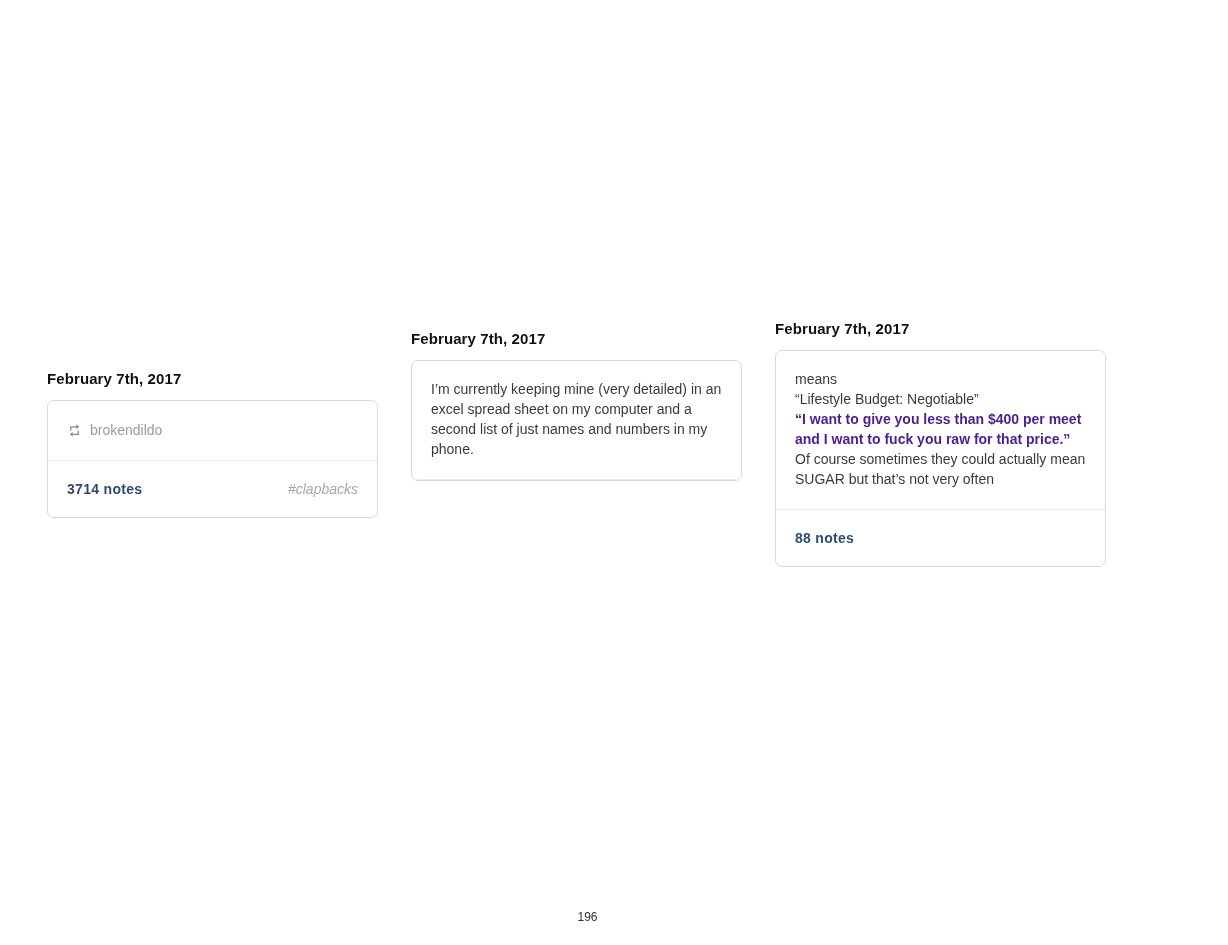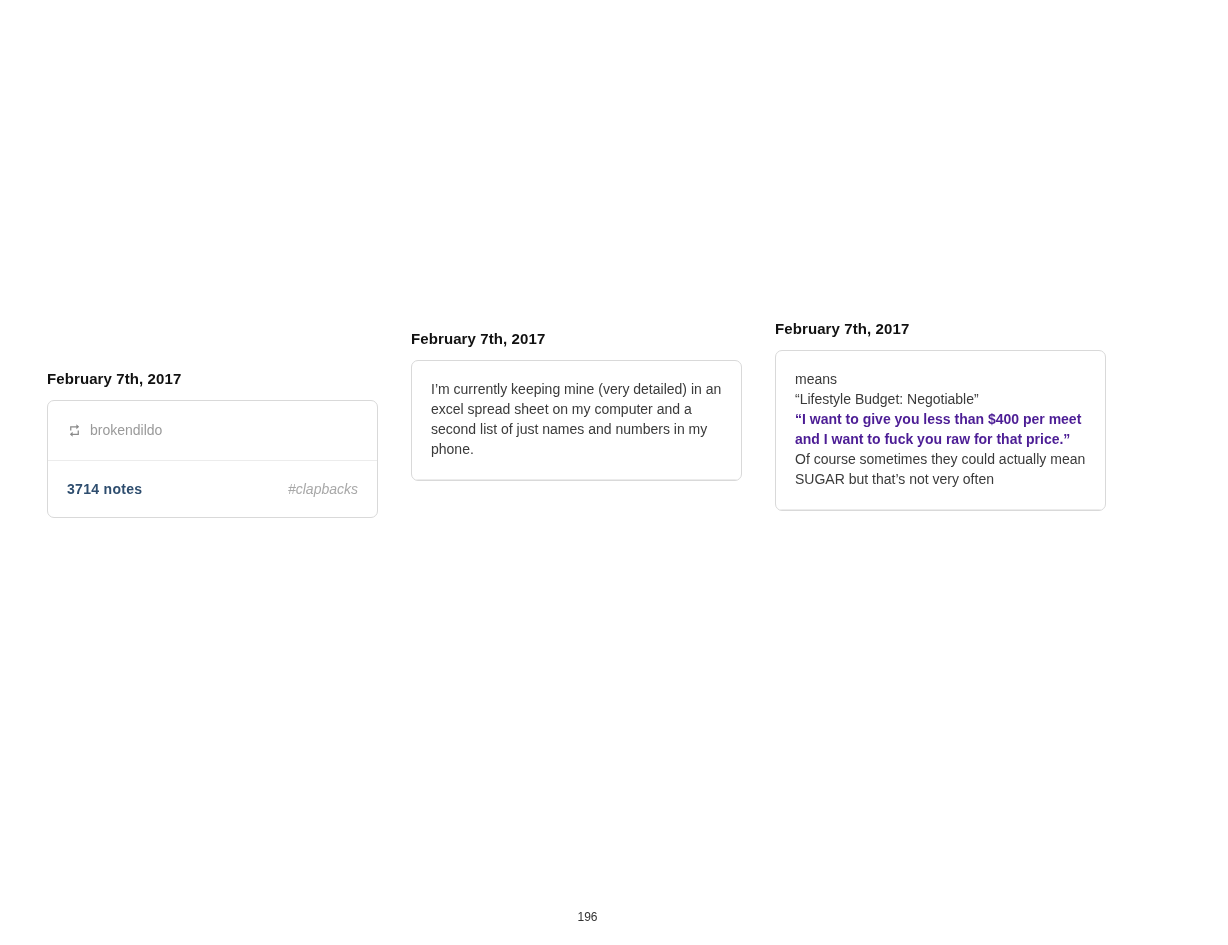--- a/index.html
+++ b/index.html
@@ -128,16 +128,19 @@
 
 <div class="post-column col-3">
   <div class="post-date">February 7th, 2017</div>
   <article class="post-card">
     <div class="card-body">
       <span class="body-seg">means</span>
       <span class="body-seg">“Lifestyle Budget: Negotiable”</span>
       <span class="body-seg seg-bold">“I want to give you less than $400 per meet and I want to fuck you raw for that price.”</span>
       <span class="body-seg">Of course sometimes they could actually mean SUGAR but that’s not very often</span>
     </div>
+    <div class="card-footer">
+      <a class="notes">88 notes</a>
+    </div>
   </article>
 </div>
 
 <div class="page-number">196</div>
 
 </body></html>

